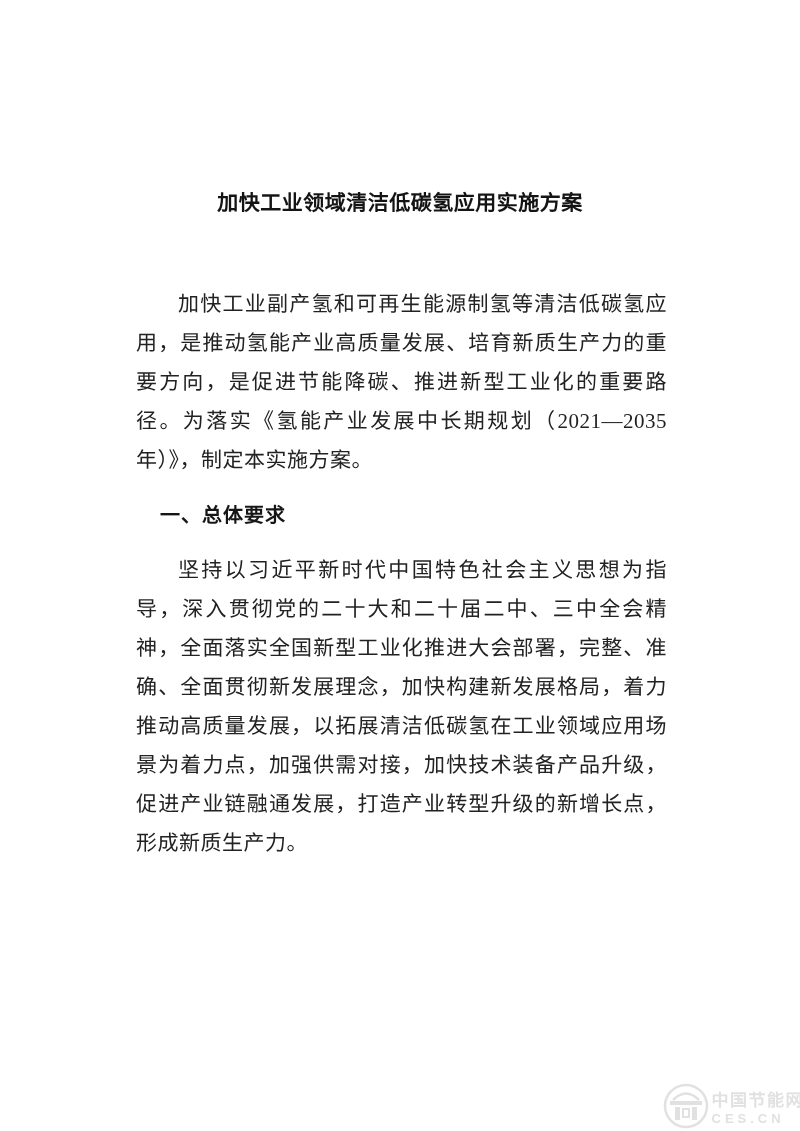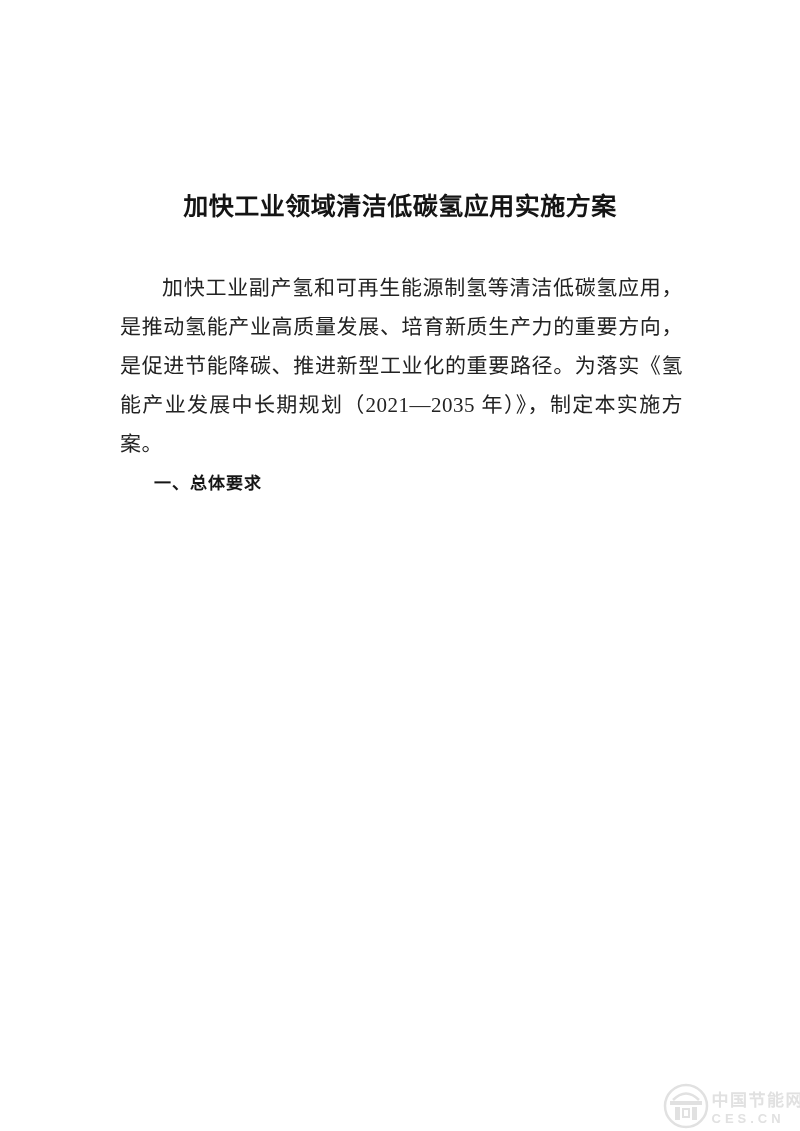--- a/index.html
+++ b/index.html
@@ -15,46 +15,46 @@
     overflow: hidden;
     font-family: "Liberation Serif", "DejaVu Serif", serif;
   }
   .doc-title {
     position: absolute;
     top: 186px;
     left: 0;
     width: 100%;
     margin: 0;
     text-align: center;
-    font-size: 25px;
+    font-size: 21px;
     font-weight: bold;
     color: #141414;
     letter-spacing: 0.5px;
     font-family: "Liberation Serif", "DejaVu Serif", serif;
   }
   .content {
     position: absolute;
     left: 120px;
     top: 269px;
     width: 563px;
     color: #222222;
     font-size: 21px;
     line-height: 39px;
     text-align: justify;
     text-justify: inter-character;
     letter-spacing: 0.5px;
   }
   .content p {
-    margin: 0;
+    margin: 16px;
     text-indent: 2em;
   }
   .section-heading {
     margin: 0;
     text-indent: 2em;
-    font-size: 17px;
+    font-size: 20px;
     line-height: 39px;
     font-weight: bold;
     color: #161616;
     font-family: "Liberation Sans", "DejaVu Sans", sans-serif;
     letter-spacing: 1px;
   }
   .para-goals {
     margin-top: 10px !important;
   }
   .watermark {
@@ -96,20 +96,21 @@
 
 <div class="page">
 
   <h1 class="doc-title">加快工业领域清洁低碳氢应用实施方案</h1>
 
   <div class="content">
     <p>加快工业副产氢和可再生能源制氢等清洁低碳氢应用，是推动氢能产业高质量发展、培育新质生产力的重要方向，是促进节能降碳、推进新型工业化的重要路径。为落实《氢能产业发展中长期规划（2021—2035 年）》，制定本实施方案。</p>
 
     <h2 class="section-heading">一、总体要求</h2>
 
+    <p>坚持以习近平新时代中国特色社会主义思想为指导，深入贯彻党的二十大和二十届二中、三中全会精神，全面落实全国新型工业化推进大会部署，完整、准确、全面贯彻新发展理念，加快构建新发展格局，着力推动高质量发展，以拓展清洁低碳氢在工业领域应用场景为着力点，加强供需对接，加快技术装备产品升级，促进产业链融通发展，打造产业转型升级的新增长点，形成新质生产力。</p>
 
   </div>
 
   <div class="watermark">
     <span>
       <svg class="wm-logo" viewBox="0 0 46 46" xmlns="http://www.w3.org/2000/svg">
         <circle cx="23" cy="23" r="21" fill="none" stroke="#e1e1e1" stroke-width="2.5"></circle>
         <path d="M 10 17 Q 23 4 36 17" fill="none" stroke="#e1e1e1" stroke-width="2.5"></path>
         <rect x="7" y="18" width="32" height="4" fill="#e1e1e1"></rect>
         <rect x="12" y="24" width="5" height="13" fill="#e1e1e1"></rect>

